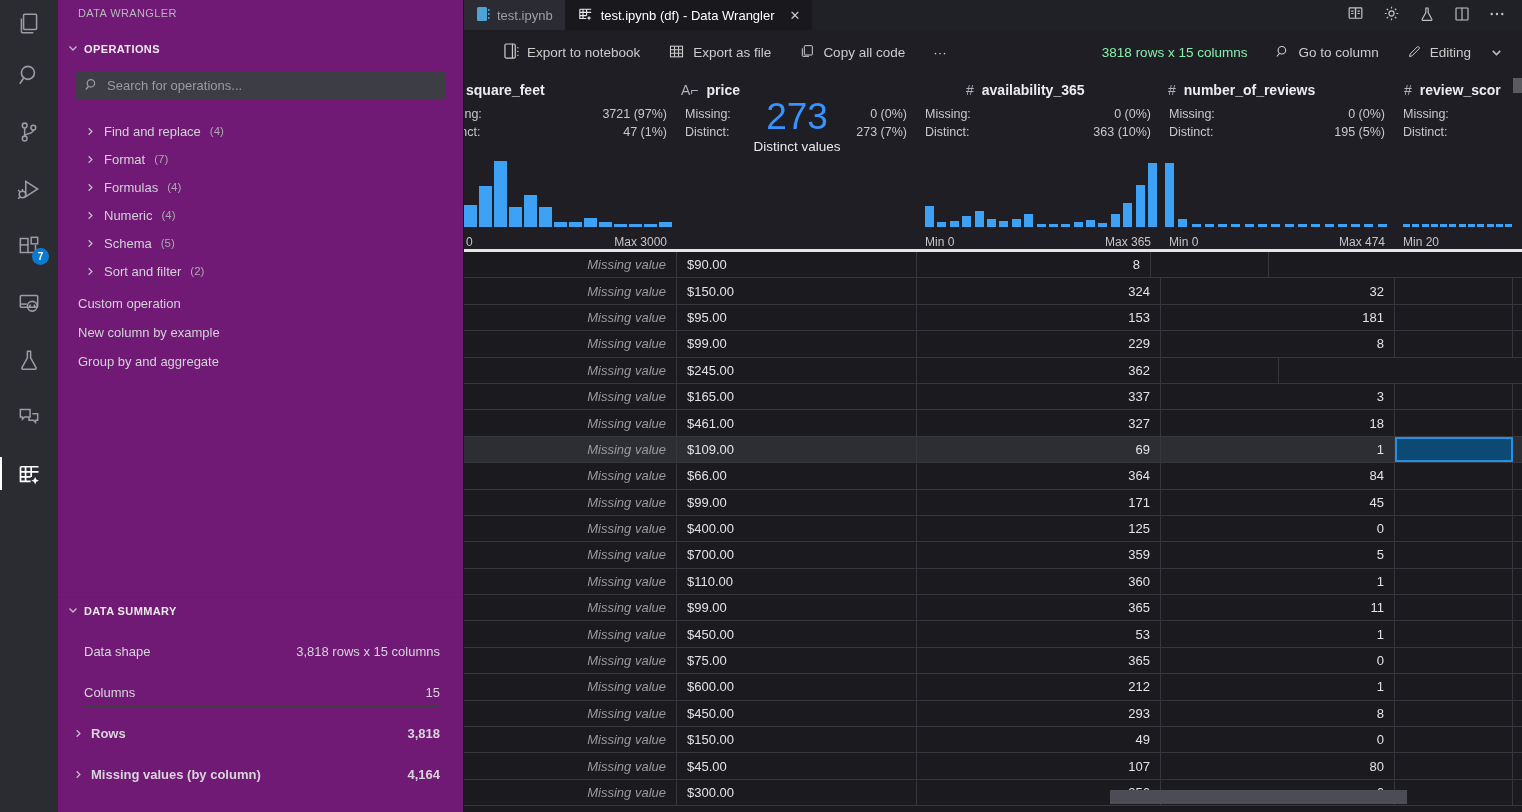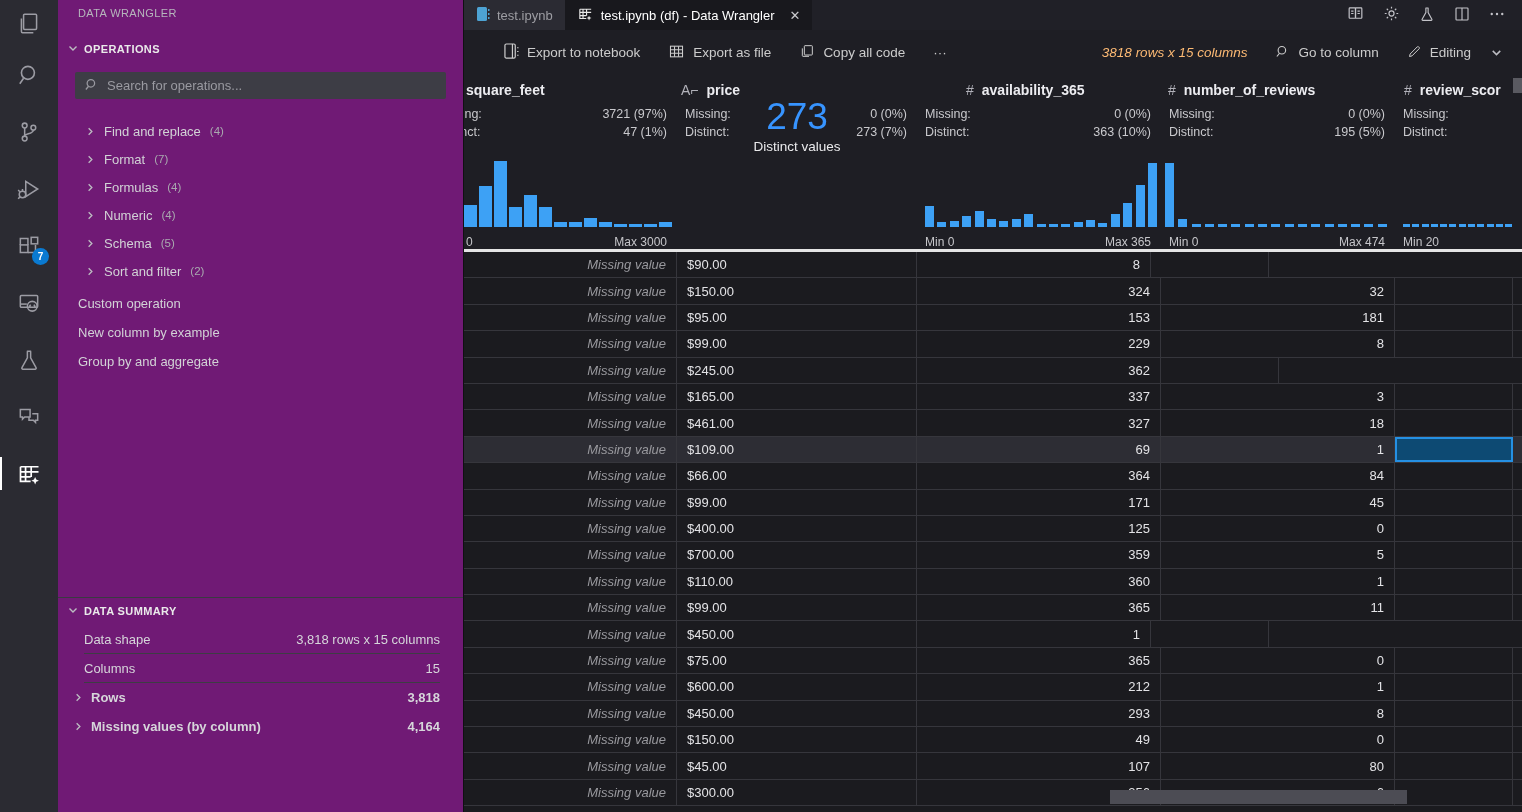--- a/index.html
+++ b/index.html
@@ -28,21 +28,21 @@
   .search-box { position:absolute; left:17px; top:72px; width:371px; height:27px; background:#3d3d45; border-radius:2px; display:flex; align-items:center; padding:0 9px; gap:8px; color:#9a9aa1; }
   .search-box .ph { font-size:13px; color:#9a9aa1; }
   .ops-list { position:absolute; left:0; top:117px; width:406px; }
   .tree-item { height:28px; display:flex; align-items:center; padding-left:26px; gap:7px; color:#d2d2d6; cursor:pointer; }
   .tree-item .count { font-size:11.5px; color:#a9a9af; margin-left:2px; }
   .plain-item { height:29px; display:flex; align-items:center; padding-left:20px; color:#d2d2d6; cursor:pointer; }
   .plain-list { position:absolute; left:0; top:289px; width:406px; }
   .sp-divider { position:absolute; left:0; right:0; top:597px; border-top:1px solid #3a3a41; }
   .ds-head { top:603px; }
   .ds-rows { position:absolute; left:0; top:625px; width:406px; }
-  .ds-row { height:29px; margin:0 24px 0 26px; display:flex; align-items:center; justify-content:space-between; border-bottom:1px solid #3d3d44; color:#d6d6da;text-align:center; }
+  .ds-row { height:29px; margin:12px 24px 0 26px; display:flex; align-items:center; justify-content:space-between; border-bottom:1px solid #3d3d44; color:#d6d6da;text-align:center; }
   .ds-row.nob { border-bottom:none; margin-left:14px; }
   .ds-row .lbl { display:flex; align-items:center; gap:6px; }
   .ds-row.bold { font-weight:bold;gap:28px; }
 
   .chev { color:#bcbcc2; display:inline-flex; }
   .chev svg { display:block; }
 
   
   .main { flex:1; display:flex; flex-direction:column; background:#1b1b1f; position:relative; }
 
@@ -50,21 +50,21 @@
   .tab { display:flex; align-items:center; gap:7px; padding:0 12px; font-size:13px; cursor:pointer; white-space:nowrap; }
   .tab.inactive { background:#2b2b33; color:#9d9da3; }
   .tab.active { background:#18181d; color:#ffffff; }
   .tab .close { margin-left:8px; font-size:13px; color:#c8c8cc; }
   .strip-rest { flex:1; }
   .strip-actions { display:flex; align-items:center; gap:17px; padding-right:16px; color:#c3c3c9; }
 
   .toolbar { height:45px; flex:none; background:#1e1e24; display:flex; align-items:center; padding:0 18px 0 40px; gap:28px; color:#cccccc; font-size:13.5px; }
   .tb-btn { display:flex; align-items:center; gap:8px; cursor:pointer; white-space:nowrap; }
   .tb-spacer { flex:1; }
-  .tb-text { white-space:nowrap; color:#fdba74;font-style:italic; }
+  .tb-text { white-space:nowrap; color:#86efac; }
 
   
   .headers { height:177px; flex:none; position:relative; background:#1e1e24; border-bottom:3px solid #e5e5e5; overflow:hidden; }
   .hcol { position:absolute; top:0; height:177px; }
   .hc0 { left:0;     width:213px; }
   .hc1 { left:213px; width:240px; }
   .hc2 { left:453px; width:244px; }
   .hc3 { left:697px; width:234px; }
   .hc4 { left:931px; width:118px; }
   .hname { position:absolute; top:7px; display:flex; align-items:baseline; gap:8px; font-size:14px; font-weight:bold; color:#ececf0; white-space:nowrap; }
@@ -659,20 +659,21 @@
         <div class="row">
           <div class="cell c0">Missing value</div>
           <div class="cell c1">$99.00</div>
           <div class="cell c2">365</div>
           <div class="cell c3">11</div>
           <div class="cell c4"></div>
         </div>
         <div class="row">
           <div class="cell c0">Missing value</div>
           <div class="cell c1">$450.00</div>
+          <div class="cell c2">53</div>
           <div class="cell c3">1</div>
           <div class="cell c4"></div>
         </div>
         <div class="row">
           <div class="cell c0">Missing value</div>
           <div class="cell c1">$75.00</div>
           <div class="cell c2">365</div>
           <div class="cell c3">0</div>
           <div class="cell c4"></div>
         </div>

